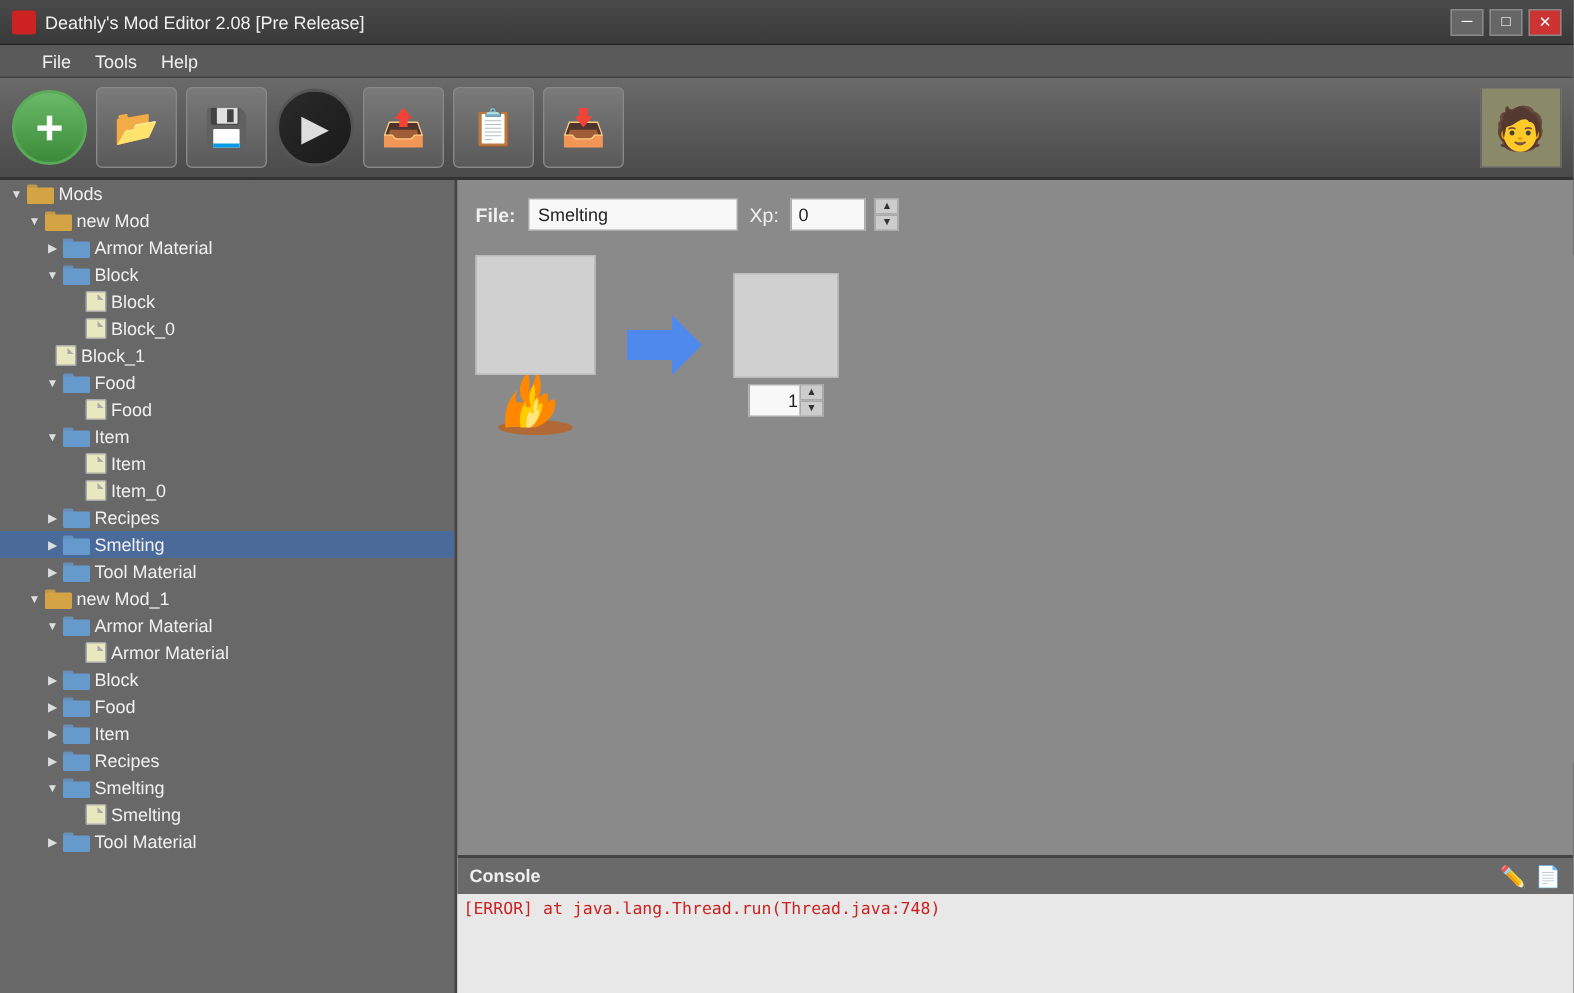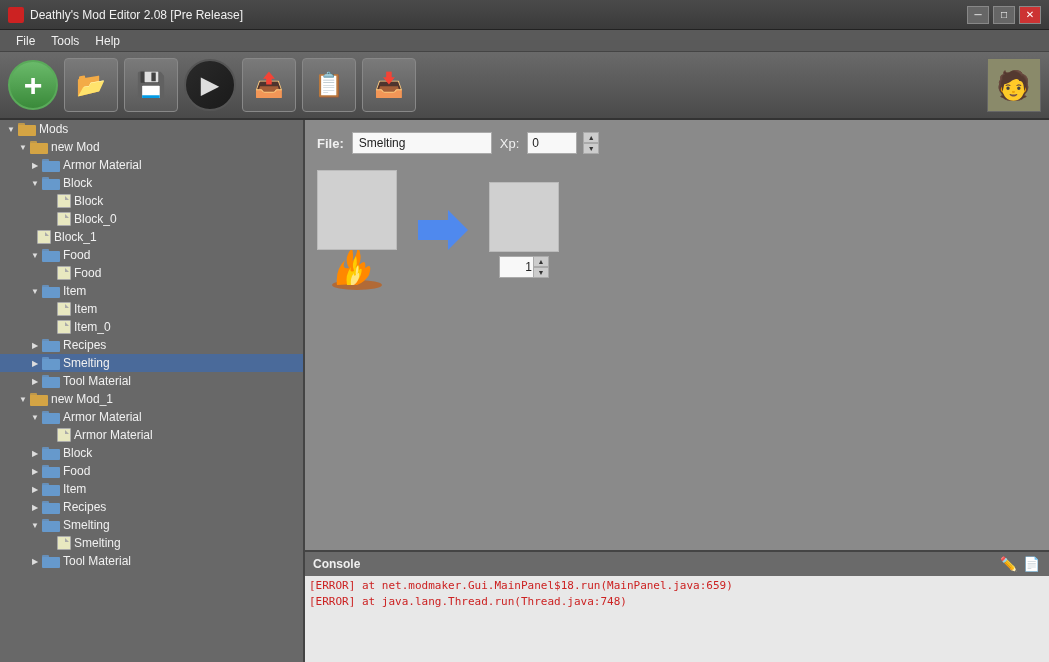--- a/index.html
+++ b/index.html
@@ -56,21 +56,21 @@
       cursor: pointer;
     }
     .title-btn.close { background: #cc3333; }
 
     
     .menu-bar {
       height: 22px;
       background: #5a5a5a;
       display: flex;
       align-items: center;
-      padding: 0 8px;
+      padding: 0 20px;
       border-bottom: 1px solid #444;
     }
     .menu-item {
       padding: 2px 8px;
       font-size: 12px;
       color: #f0f0f0;
       cursor: pointer;
     }
 
     
@@ -310,21 +310,21 @@
       height: 40px;
       margin-top: 0;
       display: flex;
       align-items: flex-end;
       justify-content: center;
     }
     .fire-svg { width: 70px; height: 50px; }
 
     
     .console-panel {
-      height: 112px;
+      height: 92px;
       background: #f0f0f0;
       border-top: 2px solid #444;
       display: flex;
       flex-direction: column;
     }
     .console-header {
       height: 24px;
       background: #6a6a6a;
       display: flex;
       align-items: center;
@@ -652,19 +652,18 @@
 
     <div class="console-panel">
       <div class="console-header">
         <span class="console-title">Console</span>
         <div class="console-icons">
           <span class="console-icon-btn">✏️</span>
           <span class="console-icon-btn">📄</span>
         </div>
       </div>
       <div class="console-body">
-          <div class="console-line">[ERROR]    at net.modmaker.Gui.MainPanel$18.run(MainPanel.java:659)</div>
           <div class="console-line">[ERROR]    at java.lang.Thread.run(Thread.java:748)</div>
         </div>
     </div>
 
   </div>
 </div>
 
 </body></html>

